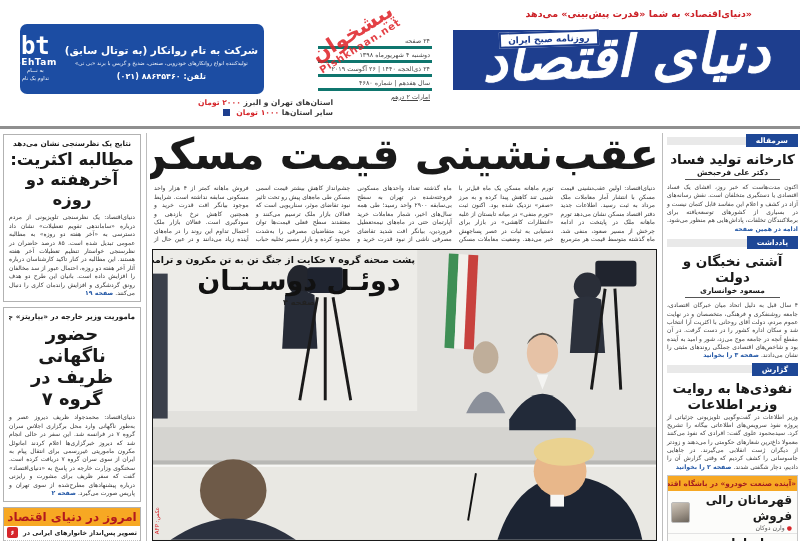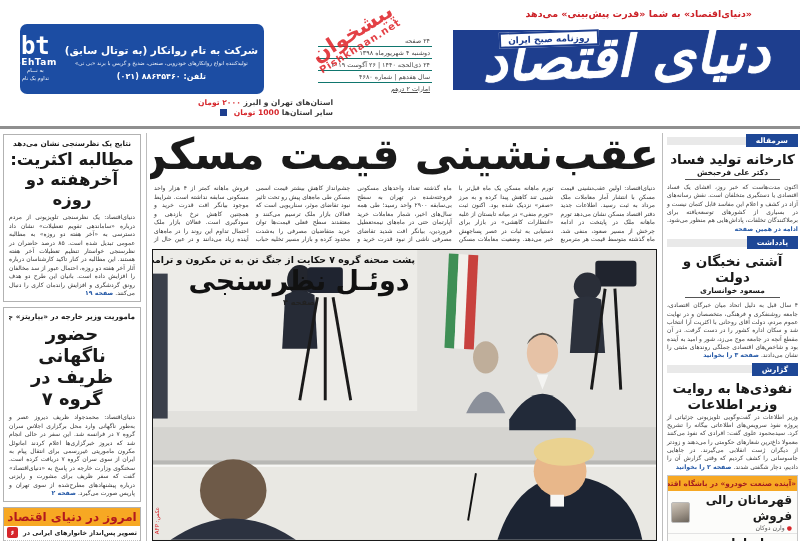--- a/index.html
+++ b/index.html
@@ -5,21 +5,21 @@
   html,body{margin:0;padding:0;background:#fff;}
   body{width:800px;height:546px;font-family:"DejaVu Sans",sans-serif;direction:rtl;position:relative;overflow:hidden;color:#1a1a1a;}
   .page{position:absolute;inset:0;}
   
   .header{position:absolute;top:0;left:0;right:0;height:126px;border-bottom:3px solid #8f8f8f;background:#fff;z-index:2;}
   .band{position:absolute;top:30px;right:0;width:347px;height:60px;background:#1e3e8e;}
   .logo-script{position:absolute;top:-16px;right:4px;width:340px;text-align:center;color:#fff;font-weight:bold;font-style:italic;font-size:56px;line-height:86px;transform:rotate(-2deg);white-space:nowrap;text-shadow:0 0 1px #fff;}
   .morning{position:absolute;top:31px;right:201px;background:#fff;border:2px solid #1e3e8e;color:#1e3e8e;font-size:9px;font-weight:bold;padding:1px 7px;z-index:3;transform:rotate(-2deg);}
   .tagline{position:absolute;top:8px;right:48px;color:#cc2127;font-size:9.5px;font-weight:bold;z-index:3;}
   .datebox{position:absolute;top:35px;right:368px;width:114px;font-size:6.4px;color:#444;text-align:right;z-index:1;}
-  .datebox .drow{border-bottom:1px solid #0f766e;padding:1.5px 2px;white-space:nowrap;overflow:hidden;}
+  .datebox .drow{border-bottom:3px solid #0f766e;padding:1.5px 2px;white-space:nowrap;overflow:hidden;}
   .datebox .drow:last-child{border-bottom:none;text-decoration:underline;}
   .prices{position:absolute;top:98px;right:467px;width:120px;font-size:7.6px;font-weight:bold;color:#3a3a3a;z-index:1;}
   .prow{white-space:nowrap;margin-bottom:1px;}
   .pval{color:#d6262b;}
   .bluesq{display:inline-block;width:7px;height:7px;background:#1e3e8e;margin-right:4px;vertical-align:middle;}
   .watermark{position:absolute;top:22px;right:398px;z-index:4;transform:rotate(-32deg);color:#e0262c;text-align:center;opacity:.88;pointer-events:none;}
   .wm1{font-size:21px;font-weight:bold;line-height:20px;}
   .wm2{font-size:10px;font-weight:bold;letter-spacing:1px;}
   
   .ad{position:absolute;top:24px;left:20px;width:244px;height:70px;background:#1c4da3;border-radius:7px;color:#fff;display:flex;align-items:stretch;z-index:3;}
@@ -99,21 +99,21 @@
       <div class="drow">امارات ۲ درهم</div>
     </div>
 
     <div class="prices">
       <div class="prow">
         <span>استان‌های تهران و البرز</span>
         <span class="pval">۲۰۰۰ تومان</span>
       </div>
       <div class="prow">
         <span>سایر استان‌ها</span>
-        <span class="pval">1000 تومان</span>
+        <span class="pval">۱۰۰۰ تومان</span>
         <span class="bluesq"></span>
       </div>
     </div>
 
     <div class="watermark">
       <div class="wm1">پیشخوان</div>
       <div class="wm2">Pishkhaan.net</div>
     </div>
 
     <div class="ad">
@@ -234,21 +234,21 @@
 
           <path d="M352,270 Q372,212 424,210 Q488,214 500,270 Z" fill="#1c2433"></path>
           <ellipse cx="416" cy="206" rx="27" ry="24" fill="#e8b78a"></ellipse>
           <ellipse cx="420" cy="188" rx="31" ry="13" fill="#ead290"></ellipse>
           <rect x="406" y="228" width="14" height="11" fill="#f6f6f4"></rect>
 
           <line x1="330" y1="208" x2="322" y2="252" stroke="#111" stroke-width="2"></line>
         </svg>
         <div class="photo-overlay">
           <div class="photo-kicker">پشت صحنه گروه ۷ حکایت از جنگ تن به تن مکرون و ترامپ دارد</div>
-          <div class="photo-title">دوئـل نظرسنجی</div>
+          <div class="photo-title">دوئـل دوسـتـان</div>
           <div class="photo-page">صفحه ۴</div>
         </div>
         <div class="photo-credit">عکس: AFP</div>
       </div>
     </main>
 
     <div class="vdiv"></div>
 
     <aside class="leftcol">
       <div class="box">

